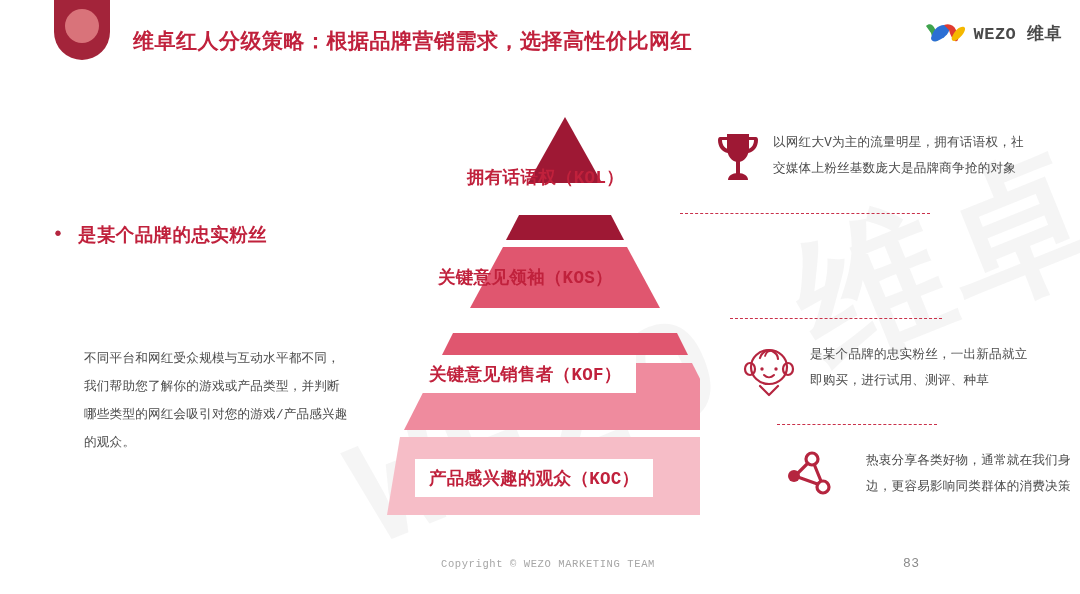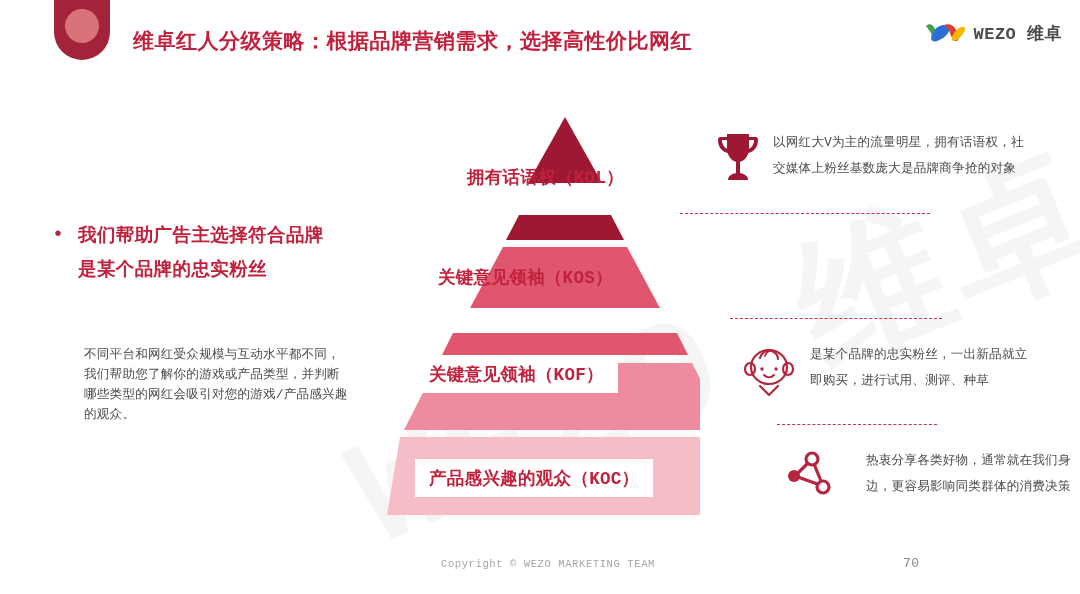--- a/index.html
+++ b/index.html
@@ -105,21 +105,21 @@
     color: #c0213c;
     line-height: 34px;
     letter-spacing: 0.4px;
   }
   .left-para {
     position: absolute;
     left: 84px;
     top: 345px;
     width: 268px;
     font-size: 12.6px;
-    line-height: 20px;
+    line-height: 28px;
     color: #4b4b4b;
     letter-spacing: 0.2px;
   }
 
   
   .pyramid { position: absolute; left: 330px; top: 105px; }
 
   
   .tier-label {
     position: absolute;
@@ -198,21 +198,20 @@
     </svg>
     <div class="logo-text">WEZO 维卓</div>
   </div>
 
   <div class="watermark">WEZO 维卓</div>
 
   <div class="left-head">
     <div class="left-head-row">
       <span class="bullet">•</span>
       <div>
-        <div class="left-head-text">我们帮助广告主选择符合品牌</div>
         <div class="left-head-text">是某个品牌的忠实粉丝</div>
       </div>
     </div>
   </div>
 
   <div class="left-para">不同平台和网红受众规模与互动水平都不同，我们帮助您了解你的游戏或产品类型，并判断哪些类型的网红会吸引对您的游戏/产品感兴趣的观众。</div>
 
   <svg class="pyramid" width="370" height="425" viewBox="0 0 370 425">
 
     <polygon points="235,12 272,78 198,78" fill="#9e1834"></polygon>
@@ -223,21 +222,21 @@
 
     <polygon points="123,228 347,228 358,250 112,250" fill="#e0566f"></polygon>
 
     <polygon points="108,258 362,258 396,325 74,325" fill="#ef8b9e"></polygon>
 
     <polygon points="70,332 400,332 413,410 57,410" fill="#f6bdc7"></polygon>
   </svg>
 
   <div class="tier-label" style="left:467px; top:165px;">拥有话语权（KOL）</div>
   <div class="tier-label" style="left:438px; top:265px;">关键意见领袖（KOS）</div>
-  <div class="tier-label boxed" style="left:415px; top:355px;">关键意见领袖（KOF）</div>
+  <div class="tier-label boxed" style="left:415px; top:355px;">关键意见销售者（KOF）</div>
   <div class="tier-label boxed" style="left:415px; top:459px;">产品感兴趣的观众（KOC）</div>
 
   <div class="desc-item" style="left:715px; top:130px; width:320px;">
     <div class="desc-icon">
       <svg width="46" height="58" viewBox="0 0 46 58">
         <path d="M12 4 h22 v14 c0 8 -5 14 -11 14 c-6 0 -11 -6 -11 -14 z" fill="#9e1834"></path>
         <path d="M12 7 h-7 c-1 0 -2 1 -2 3 c0 7 4 12 10 13 v-4 c-4 -1 -6 -5 -6 -9 h5 z" fill="#9e1834"></path>
         <path d="M34 7 h7 c1 0 2 1 2 3 c0 7 -4 12 -10 13 v-4 c4 -1 6 -5 6 -9 h-5 z" fill="#9e1834"></path>
         <rect x="21" y="31" width="4" height="13" fill="#9e1834"></rect>
         <path d="M13 50 c0 -4 4 -7 10 -7 c6 0 10 3 10 7 z" fill="#9e1834"></path>
@@ -278,15 +277,15 @@
         <line x1="10" y1="28" x2="38" y2="38" stroke="#b5253f" stroke-width="3.2" stroke-linecap="round"></line>
         <circle cx="27" cy="11" r="6" fill="#ffffff" stroke="#b5253f" stroke-width="3.2"></circle>
         <circle cx="9" cy="28" r="6" fill="#b5253f"></circle>
         <circle cx="38" cy="39" r="6" fill="#ffffff" stroke="#b5253f" stroke-width="3.2"></circle>
       </svg>
     </div>
     <div class="desc-text">热衷分享各类好物，通常就在我们身边，更容易影响同类群体的消费决策</div>
   </div>
 
   <div class="footer-copy">Copyright © WEZO MARKETING TEAM</div>
-  <div class="footer-page">70</div>
+  <div class="footer-page">83</div>
 
 </div>
 
 </body></html>

